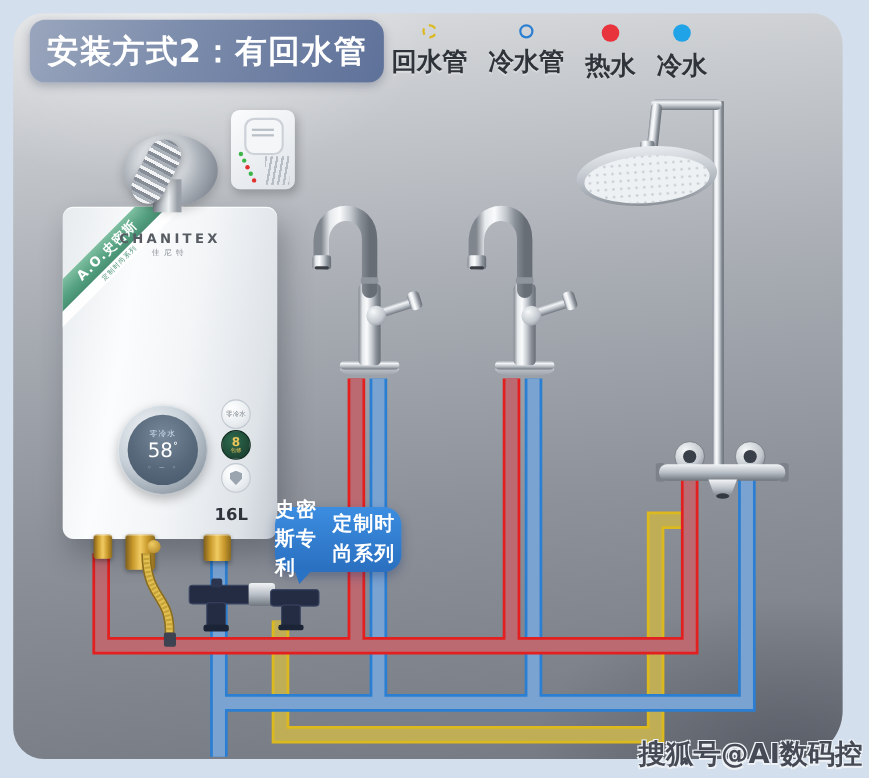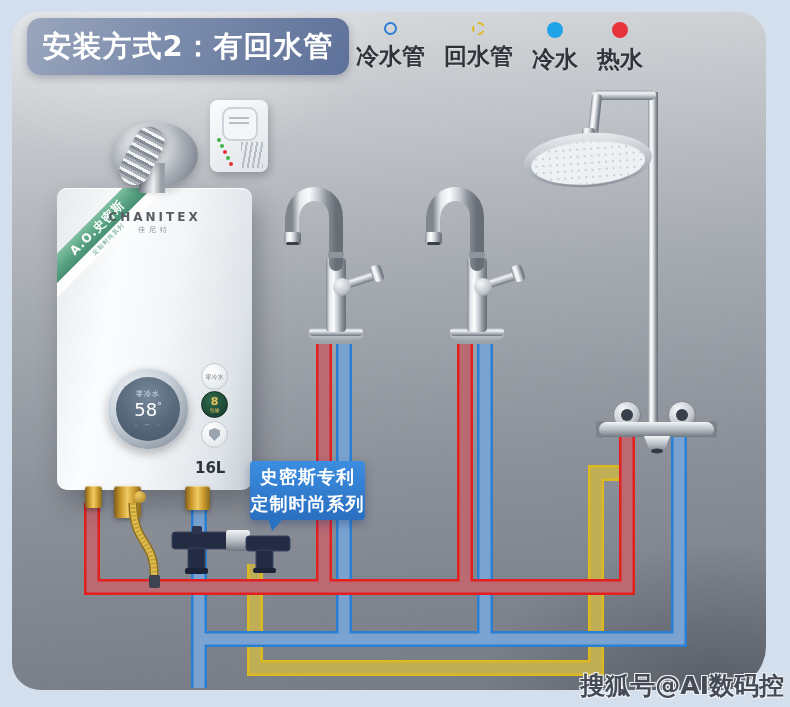--- a/index.html
+++ b/index.html
@@ -103,23 +103,23 @@
   
   #alarm{position:absolute;left:210px;top:100px;width:58px;height:72px;border-radius:8px;
     background:linear-gradient(145deg,#fbfcfd,#dfe3e8);box-shadow:2px 4px 9px rgba(0,0,0,.22);}
   #alarm-inner{position:absolute;left:12px;top:7px;width:32px;height:30px;border:2px solid #cdd2d8;
     border-radius:9px;background:#f4f6f8;}
   #alarm-inner i{position:absolute;left:5px;width:20px;height:2px;background:#b9bfc6;}
   #alarm-vents{position:absolute;left:31px;top:42px;width:22px;height:26px;
     background:repeating-linear-gradient(100deg,#b7bdc4 0 2px,transparent 2px 5px);}
   .led{position:absolute;width:4px;height:4px;border-radius:50%;}
   
-  #bubble{position:absolute;left:250px;top:461px;width:115px;height:59px;border-radius:4px;
+  #bubble{position:absolute;left:250px;top:461px;width:115px;height:59px;border-radius:16px;
     background:linear-gradient(180deg,#3c8de0,#2a6fc0);box-shadow:0 4px 10px rgba(20,50,110,.35);
-    display:flex;flex-direction:column;align-items:center;justify-content:center;
+    display:flex;align-items:center;justify-content:center;
     color:#fff;font-size:18px;font-weight:bold;line-height:1.45;letter-spacing:1px;}
   #bubble-tail{position:absolute;left:16px;bottom:-11px;width:0;height:0;
     border-left:8px solid transparent;border-right:8px solid transparent;
     border-top:13px solid #2a72c4;transform:skewX(-16deg);}
   
   .fixture{position:absolute;}
   
   #watermark{position:absolute;right:6px;bottom:5px;font-size:25px;font-weight:bold;color:#454a55;
     text-shadow:-1px -1px 0 #eef2f6,1px -1px 0 #eef2f6,-1px 1px 0 #eef2f6,1px 1px 0 #eef2f6;}
 </style>
@@ -299,30 +299,30 @@
 <div id="bubble">
   <div id="bubble-tail"></div>
   <div>史密斯专利</div>
   <div>定制时尚系列</div>
 </div>
 
 <div id="banner">安装方式2：有回水管</div>
 
 <div id="legend">
   <div class="legend-item">
+    <span class="legend-dot dot-return"></span>
+    <span class="legend-label">回水管</span>
+  </div>
+  <div class="legend-item">
     <span class="legend-dot dot-coldpipe"></span>
     <span class="legend-label">冷水管</span>
   </div>
   <div class="legend-item">
-    <span class="legend-dot dot-return"></span>
-    <span class="legend-label">回水管</span>
+    <span class="legend-dot dot-hotwater"></span>
+    <span class="legend-label">热水</span>
   </div>
   <div class="legend-item">
     <span class="legend-dot dot-coldwater"></span>
     <span class="legend-label">冷水</span>
   </div>
-  <div class="legend-item">
-    <span class="legend-dot dot-hotwater"></span>
-    <span class="legend-label">热水</span>
-  </div>
 </div>
 
 <div id="watermark">搜狐号@AI数码控</div>
 
 </body></html>

